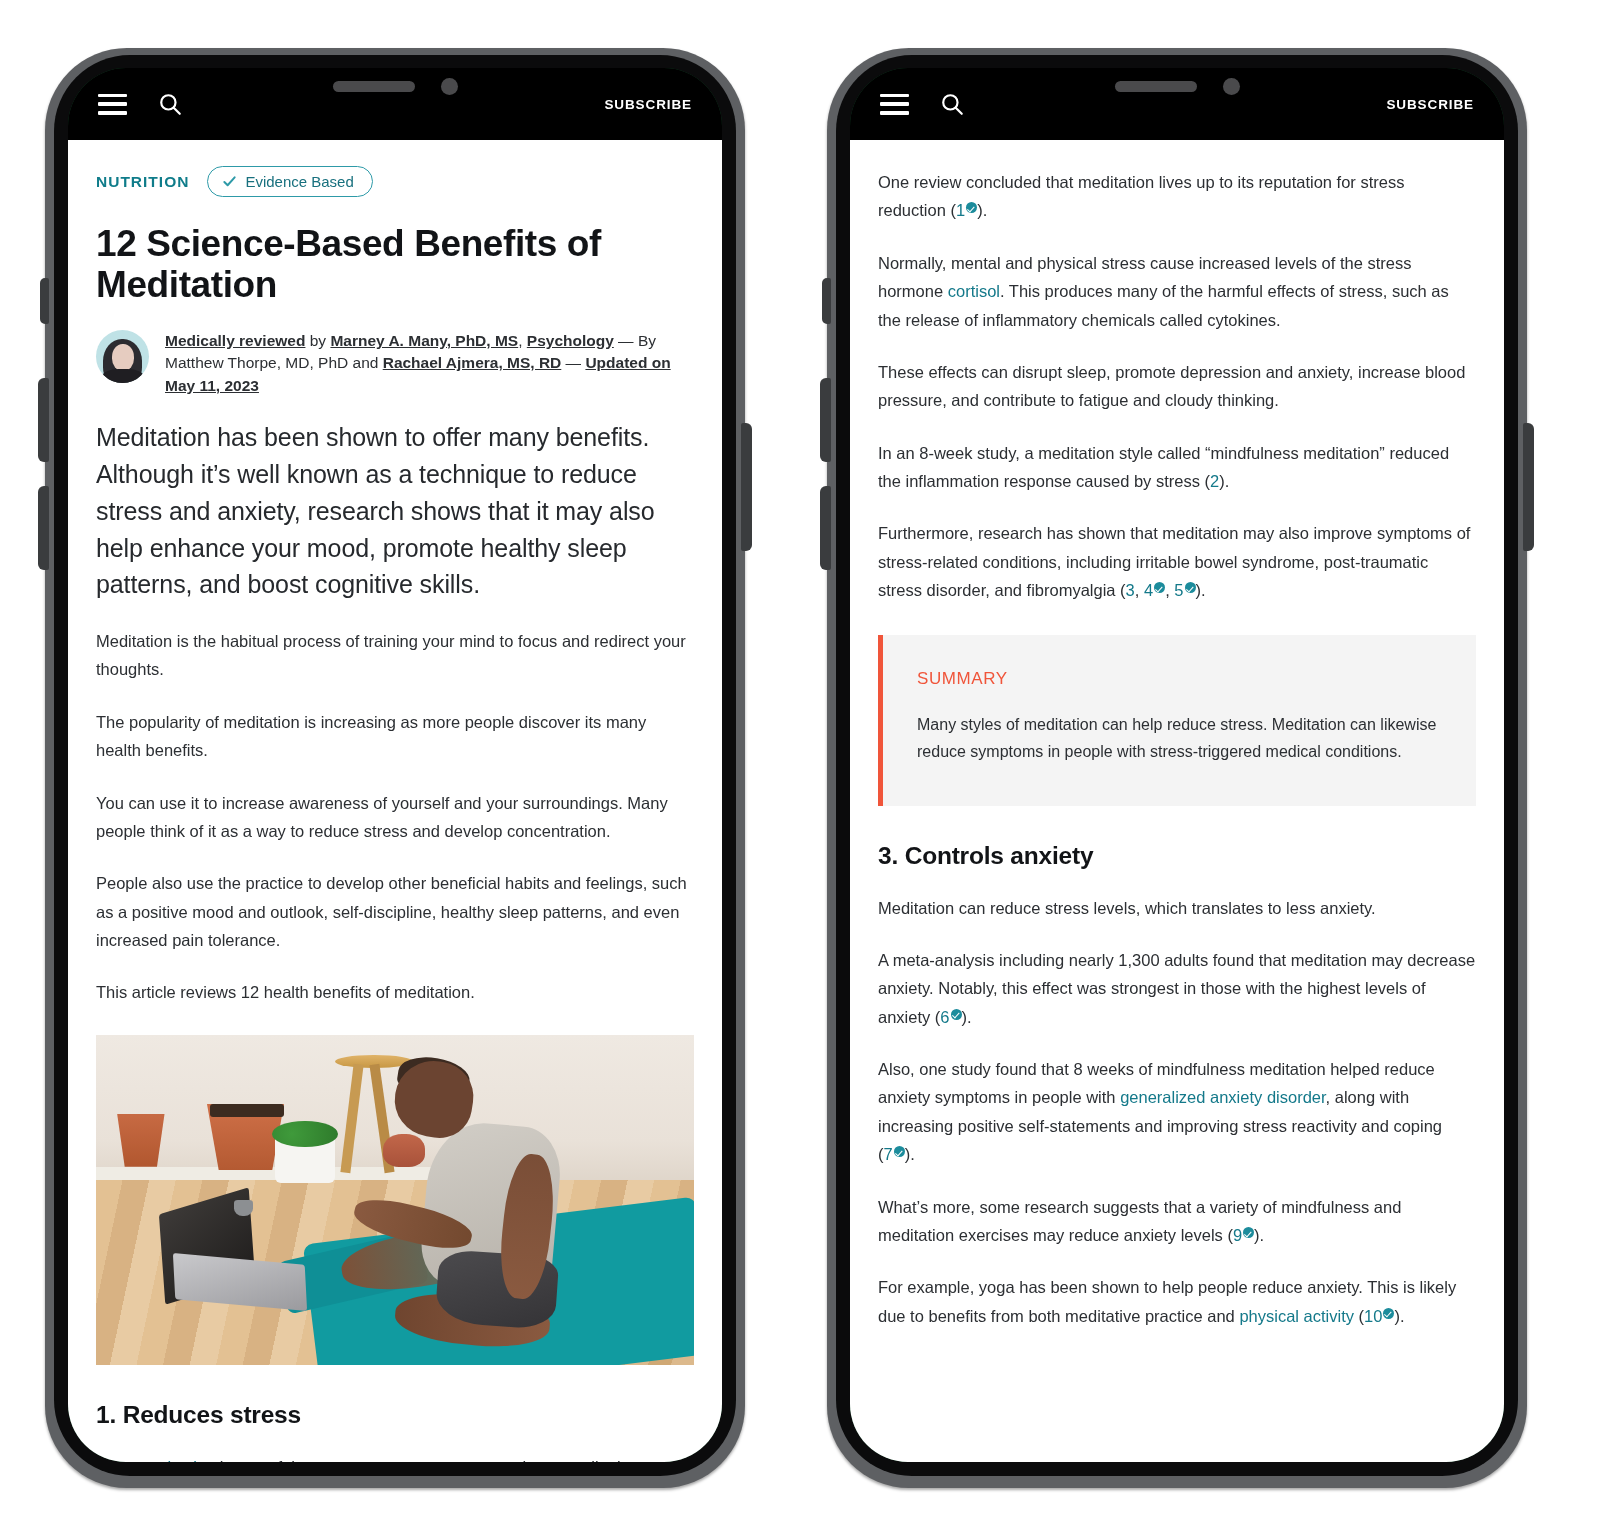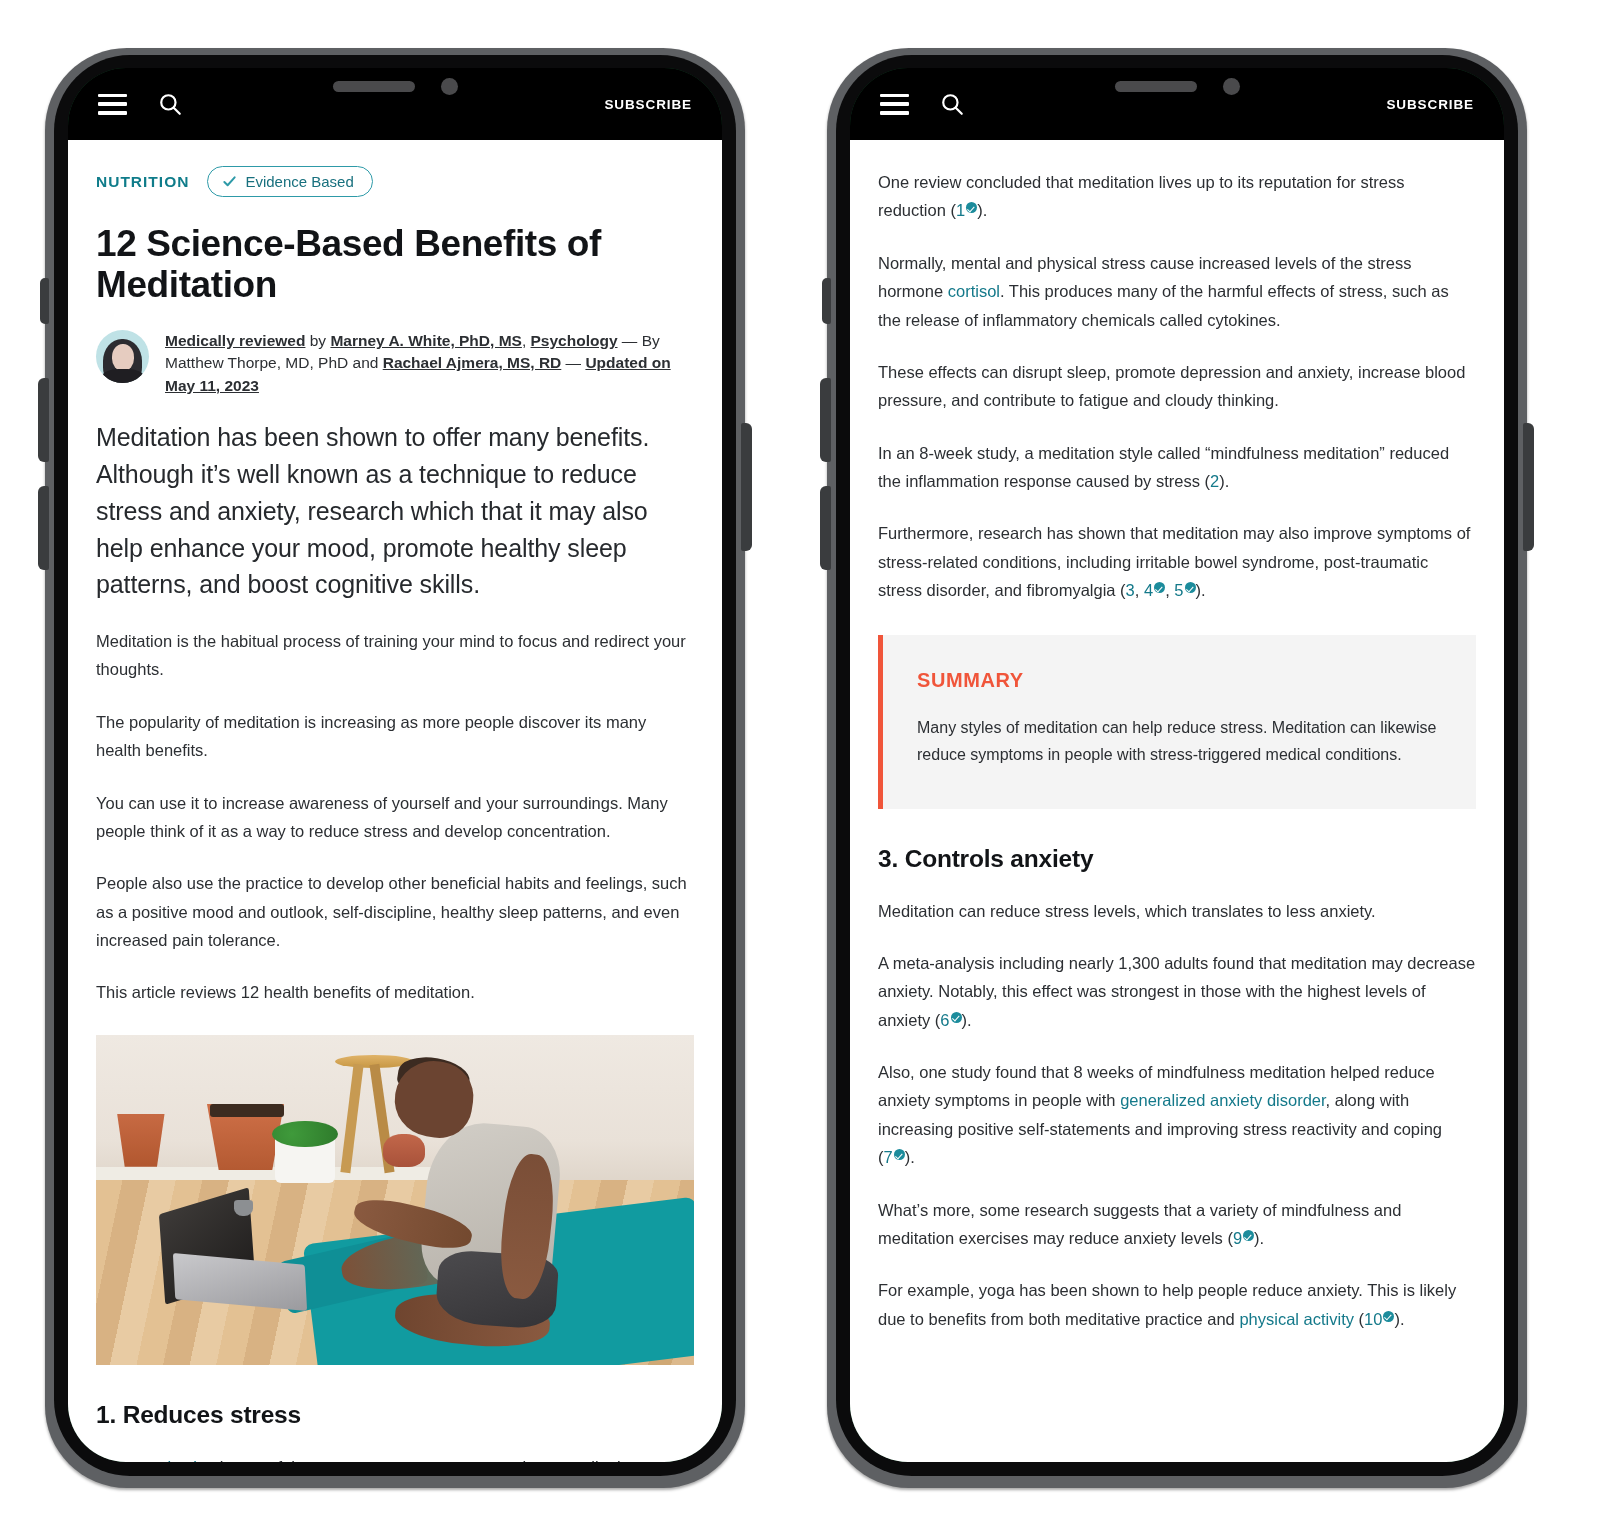--- a/index.html
+++ b/index.html
@@ -142,21 +142,21 @@
     border-width: 0 1.6px 1.6px 0; transform: rotate(42deg);
   }
 
   
   .summary {
     margin-top: 30px; background: #f4f4f4;
     border-left: 5px solid #f0553a;
     padding: 34px 30px 40px 34px;
   }
   .summary-label {
-    color: #f0553a; font-size: 20px; font-weight: 700; letter-spacing: .6px;
+    color: #f0553a; font-size: 17px; font-weight: 400; letter-spacing: .6px;
   }
   .summary-text {
     margin-top: 22px; font-size: 16px; line-height: 1.72; color: #2c2f33;
   }
 
   
   .ph-wall  { position:absolute; left:0; top:0; width:100%; height:46%;
               background: linear-gradient(180deg,#efe9e2 0%,#e9e1d8 70%,#ded4c8 100%); }
   .ph-base  { position:absolute; left:0; top:40%; width:58%; height:5%;
               background: #efece4; }
@@ -272,25 +272,25 @@
 
           <h1 class="title">12 Science-Based Benefits of Meditation</h1>
 
           <div class="byline-row">
             <div class="avatar">
               <div class="hair"></div>
                 <div class="face"></div>
                 <div class="body"></div>
             </div>
             <div class="byline">
-              <a>Medically reviewed</a><span> by </span><a>Marney A. White, PhD, MS</a><span>, </span><a>Psychology</a><span> — By Matthew Thorpe, MD, PhD and </span><a>Rachael Ajmera, MS, RD</a><span> — </span><a>Updated on May 11, 2023</a>
+              <a>Medically reviewed</a><span> by </span><a>Marney A. Many, PhD, MS</a><span>, </span><a>Psychology</a><span> — By Matthew Thorpe, MD, PhD and </span><a>Rachael Ajmera, MS, RD</a><span> — </span><a>Updated on May 11, 2023</a>
             </div>
           </div>
 
-          <p class="lede">Meditation has been shown to offer many benefits. Although it’s well known as a technique to reduce stress and anxiety, research which that it may also help enhance your mood, promote healthy sleep patterns, and boost cognitive skills.</p>
+          <p class="lede">Meditation has been shown to offer many benefits. Although it’s well known as a technique to reduce stress and anxiety, research shows that it may also help enhance your mood, promote healthy sleep patterns, and boost cognitive skills.</p>
 
           <p class="body">Meditation is the habitual process of training your mind to focus and redirect your thoughts.</p>
           <p class="body">The popularity of meditation is increasing as more people discover its many health benefits.</p>
           <p class="body">You can use it to increase awareness of yourself and your surroundings. Many people think of it as a way to reduce stress and develop concentration.</p>
           <p class="body">People also use the practice to develop other beneficial habits and feelings, such as a positive mood and outlook, self-discipline, healthy sleep patterns, and even increased pain tolerance.</p>
           <p class="body">This article reviews 12 health benefits of meditation.</p>
 
           <div class="hero-photo">
             <div class="ph-wall"></div>
               <div class="ph-base"></div>

